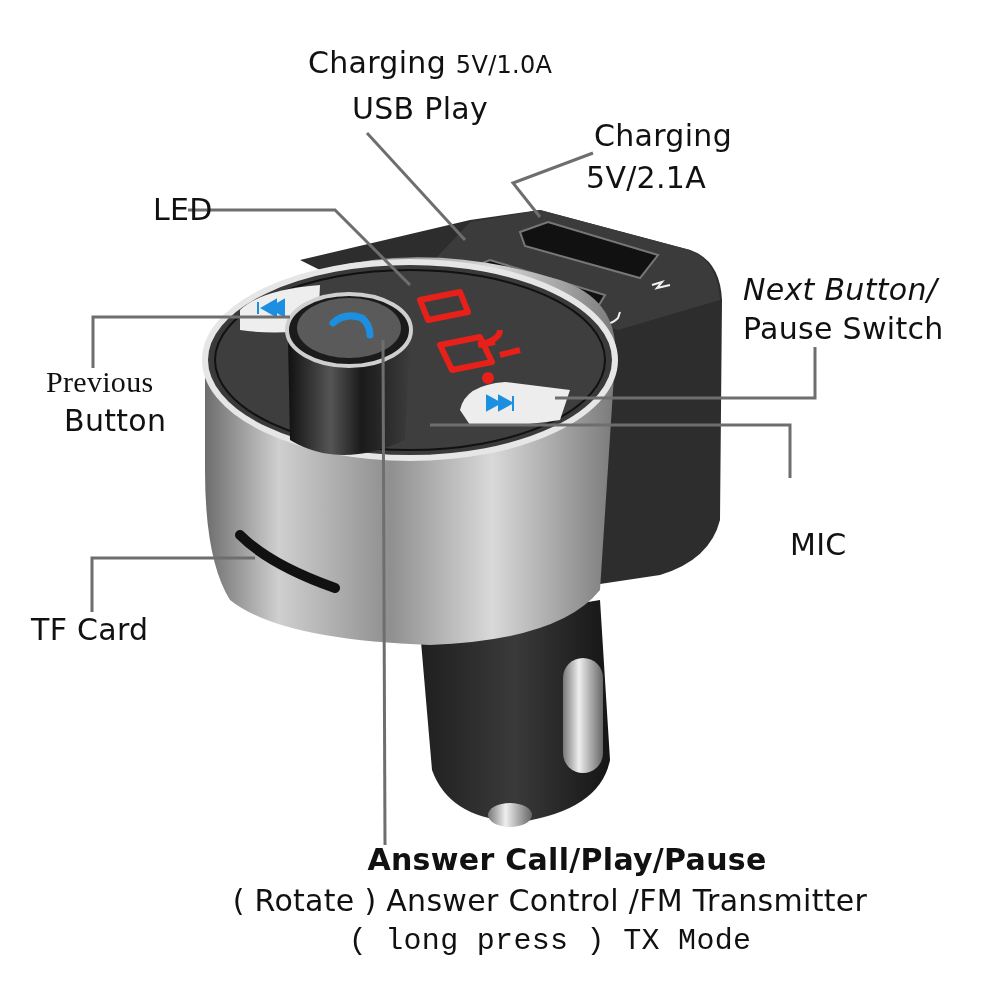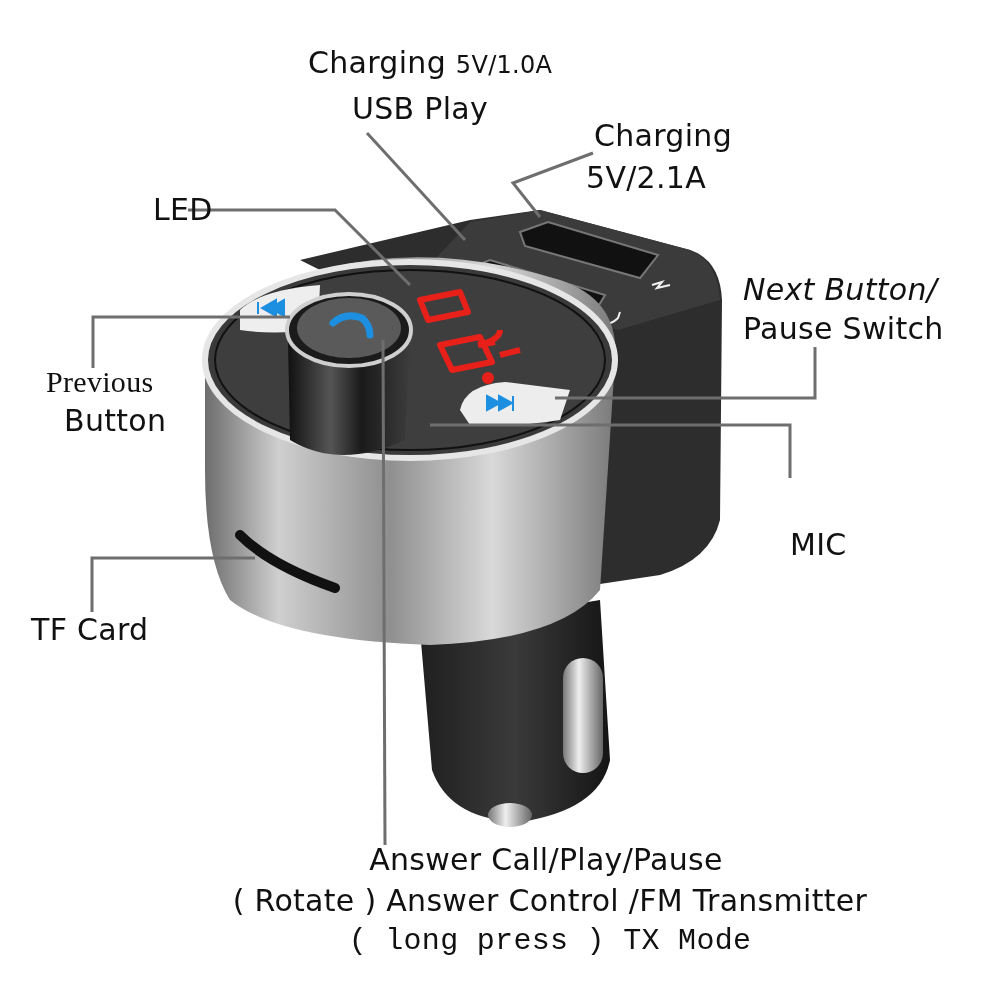--- a/index.html
+++ b/index.html
@@ -121,15 +121,15 @@
 <div class="label" style="left:743px; top:271px;font-style:italic;">Next Button/</div>
 <div class="label" style="left:743px; top:310px;">Pause Switch</div>
 
 <div class="label" style="left:46px; top:363px;font-family:Liberation Serif, serif;">Previous</div>
 <div class="label" style="left:64px; top:402px;">Button</div>
 
 <div class="label" style="left:790px; top:480px;margin-top:46px;">MIC</div>
 
 <div class="label" style="left:31px; top:611px;">TF Card</div>
 
-<div class="label center" style="left:196px; width:700px; top:841px;">Answer Call/Play/Pause</div>
+<div class="label center" style="left:217px; width:700px; top:841px;font-weight:bold;">Answer Call/Play/Pause</div>
 <div class="label center" style="left:150px; width:800px; top:882px;">( Rotate )  Answer Control /FM Transmitter</div>
 <div class="label center" style="left:200px; width:700px; top:922px;font-family:Liberation Mono, monospace;">( long press ) TX Mode</div>
 
 </body></html>

